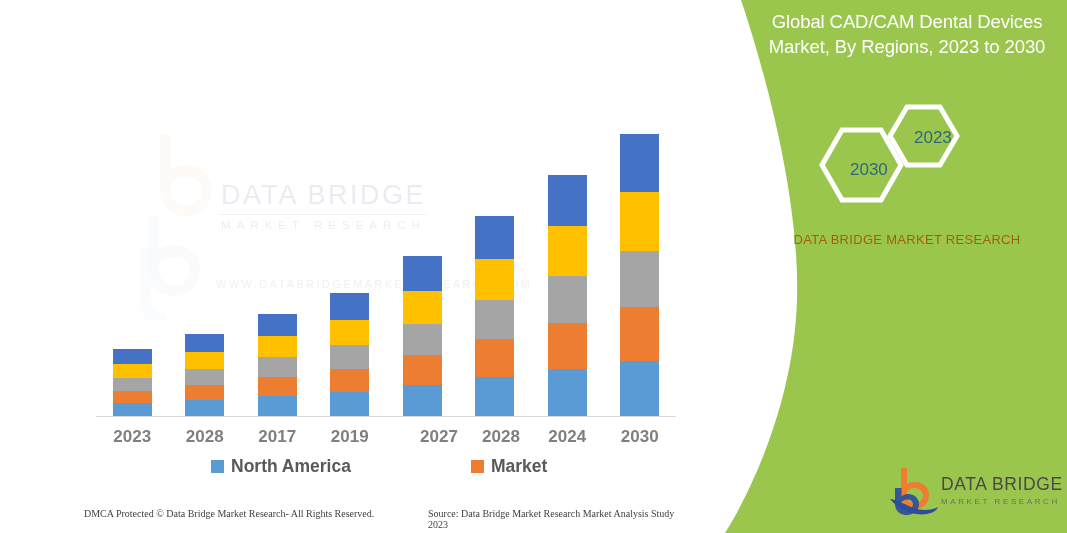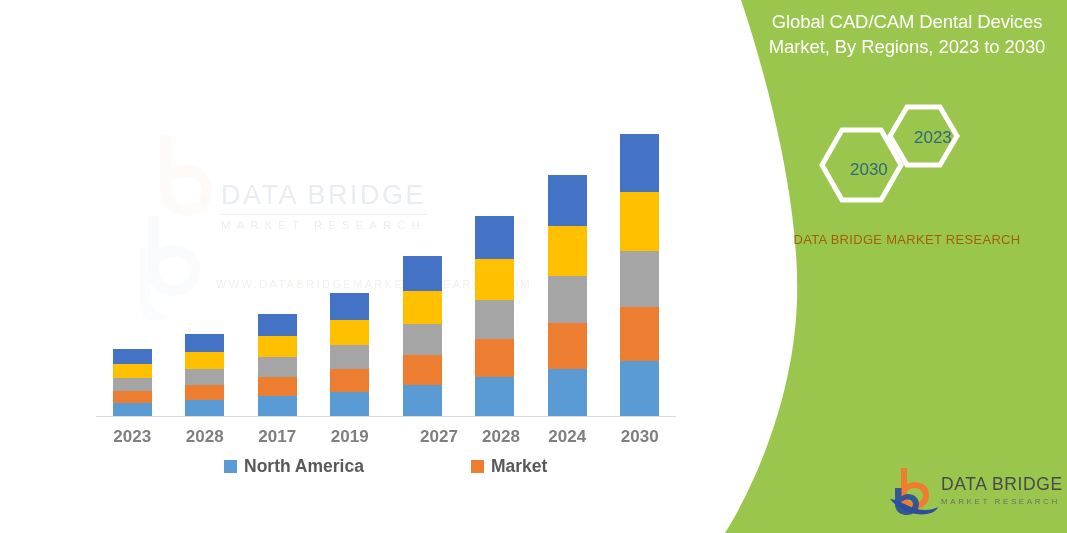--- a/index.html
+++ b/index.html
@@ -320,24 +320,28 @@
       <div class="x-label" style="left: 72.75px;">2028</div>
       <div class="x-label" style="left: 145.25px;">2017</div>
       <div class="x-label" style="left: 217.75px;">2019</div>
       <div class="x-label" style="left: 307px;">2027</div>
       <div class="x-label" style="left: 369px;">2028</div>
       <div class="x-label" style="left: 435.25px;">2024</div>
       <div class="x-label" style="left: 507.75px;">2030</div>
     </div>
 
   <div id="legend">
-      <div class="legend-item" style="left: 128px; text-align: right;">
+      <div class="legend-item" style="left: 115px; text-align: right;">
         <span class="legend-swatch" style="background: rgb(91, 155, 213);"></span>
         <span class="legend-text">North America</span>
       </div>
       <div class="legend-item" style="left: 375px;">
         <span class="legend-swatch" style="background: rgb(237, 125, 49);"></span>
         <span class="legend-text">Market</span>
       </div>
     </div>
 
+  <div id="footer">
+    <div class="f-left">DMCA Protected © Data Bridge Market Research-  All Rights Reserved.</div>
+    <div class="f-right">Source: Data Bridge Market Research  Market Analysis Study 2023</div>
+  </div>
 
 </div>
 
 </body></html>

